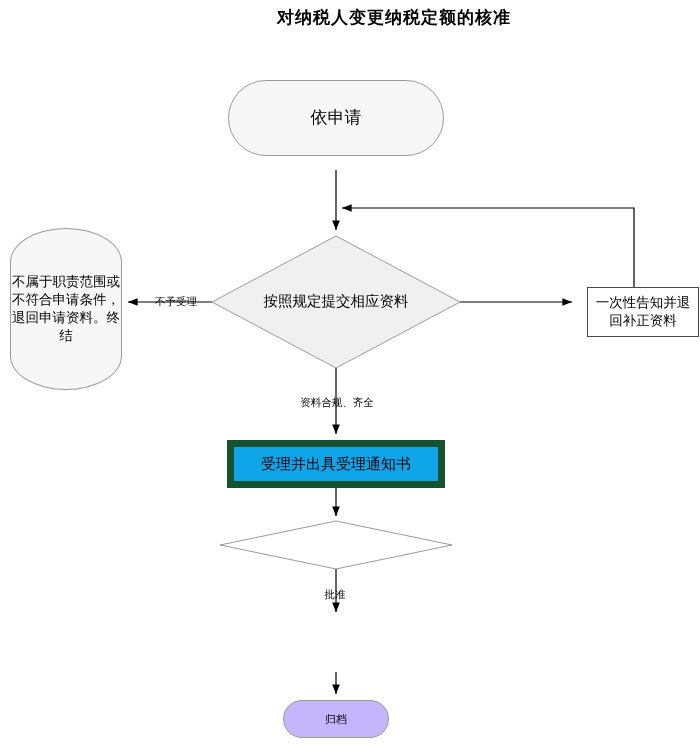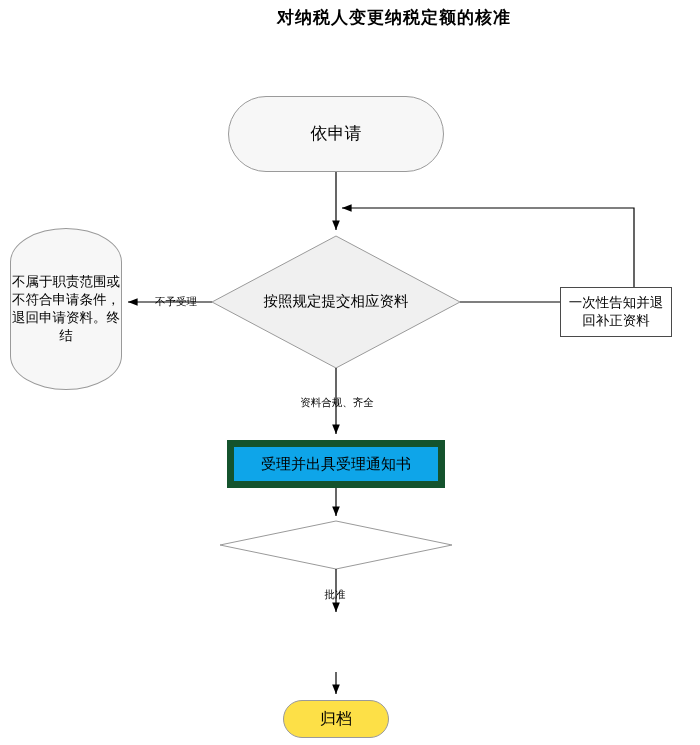--- a/index.html
+++ b/index.html
@@ -42,21 +42,21 @@
     top: 6px;
     width: 700px;
     text-align: center;
     font-size: 17px;
     font-weight: bold;
     letter-spacing: 1px;
     margin-left: 44px;
   }
   
   .n-apply {
-    left: 228px; top: 96px;
+    left: 228px; top: 80px;
     width: 216px; height: 76px;
     border: 1px solid #9a9a9a;
     border-radius: 38px;
     background: #f7f7f7;
     font-size: 17px;
     text-align: right;
   }
   
   .n-reject {
     left: 10px; top: 228px;
@@ -74,21 +74,21 @@
     font-size: 14.5px;
     background: transparent;
   }
   .n-approve {
     left: 248px; top: 528px;
     width: 176px; height: 34px;
     font-size: 13.5px;
     background: transparent;
   }
   .n-notify {
-    left: 560px; top: 287px;
+    left: 587px; top: 287px;
     width: 112px; height: 50px;
     border: 1px solid #4a4a4a;
     background: #ffffff;
     font-size: 13.5px;
     padding: 2px 4px;
   }
   .n-accept {
     left: 227px; top: 440px;
     width: 218px; height: 48px;
     border: 7px solid #14532d;
@@ -101,22 +101,22 @@
     border: 1px solid #4a4a4a;
     background: #ffffff;
     font-size: 14px;
     padding: 2px 6px;
   }
   .n-file {
     left: 283px; top: 700px;
     width: 106px; height: 38px;
     border: 1px solid #9a9a9a;
     border-radius: 19px;
-    background: #fde047;
-    font-size: 16px;
+    background: #c4b5fd;
+    font-size: 11px;
   }
   .edge-label {
     position: absolute;
     font-size: 10.5px;
     color: #000;
     text-align: center;
     line-height: 1.25;
     white-space: pre-line;
   }
   .lbl-noaccept { left: 139px; top: 295px; width: 74px; }

